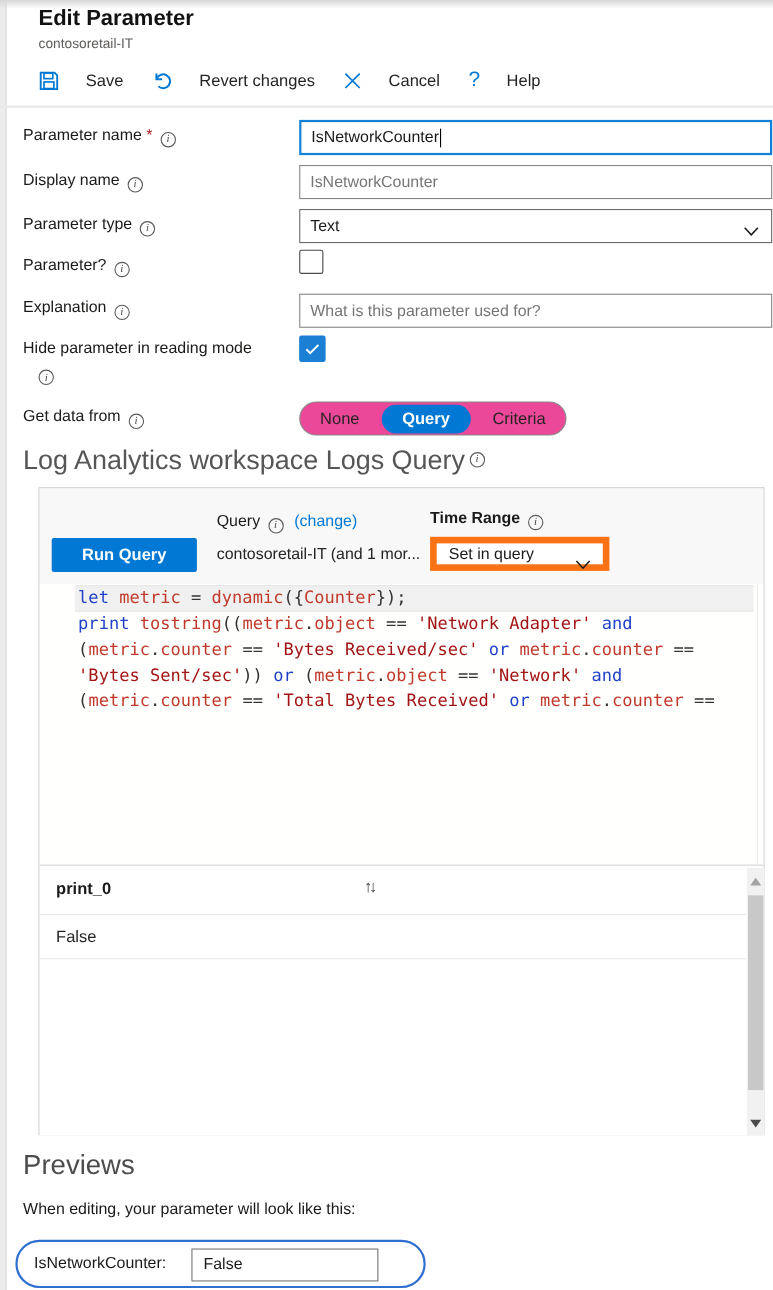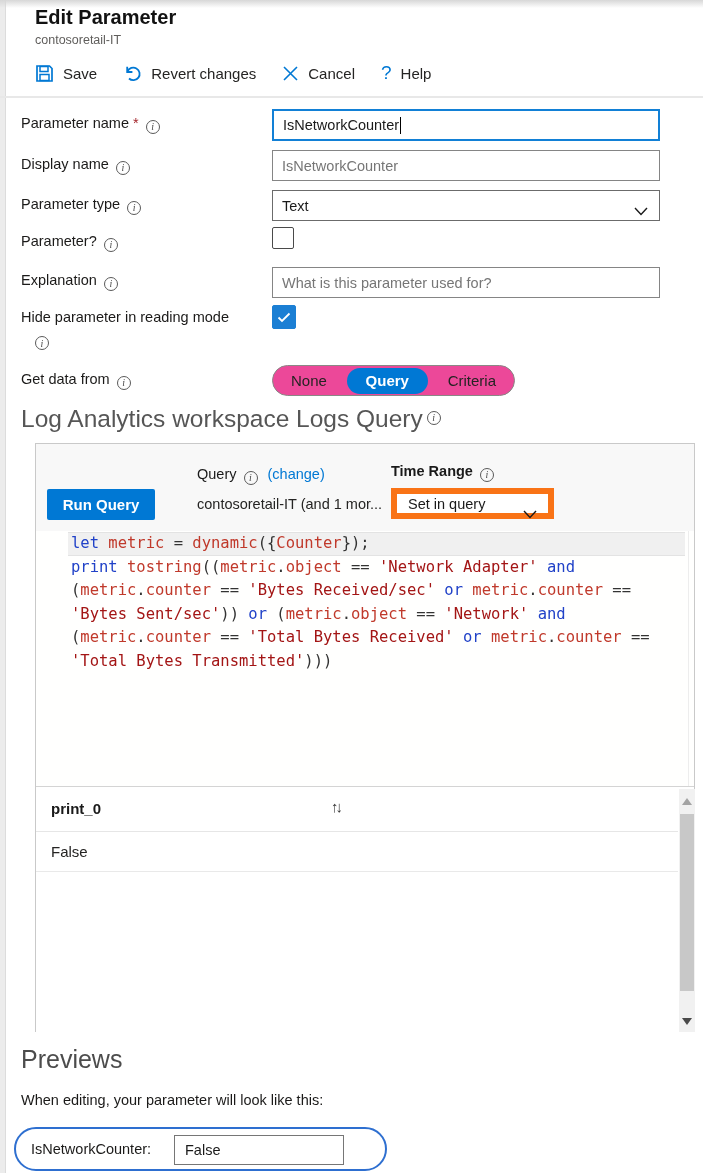--- a/index.html
+++ b/index.html
@@ -9,32 +9,32 @@
 
   .top-fade { position:absolute; left:0; top:0; width:703px; height:8px;
               background:linear-gradient(#d7d7d7, rgba(255,255,255,0)); z-index:5; }
   .left-strip { position:absolute; left:0; top:0; width:6px; height:1173px;
                 background:#ececec; border-right:1px solid #dcdcdc; }
 
   
   .title { position:absolute; left:35px; top:6px; font-size:20px; font-weight:700; color:#121212; }
   .subtitle { position:absolute; left:35px; top:33px; font-size:12.5px; color:#5f5d5b; }
   .toolbar { position:absolute; left:35px; top:62px; display:flex; align-items:center; gap:26px; }
-  .tb-btn { display:flex; align-items:center; gap:9px; font-size:15px; color:#252423; cursor:pointer; }
+  .tb-btn { display:flex; align-items:center; gap:24px; font-size:15px; color:#252423; cursor:pointer; }
   .tb-btn svg { display:block; }
   .help-q { color:#0078d4; font-size:19px; font-weight:400; }
   .toolbar-divider { position:absolute; left:0; top:96px; width:703px; height:2px; background:#e8e8e8; }
 
   
   .row-label { position:absolute; left:21px; font-size:14.5px; color:#1b1a19; white-space:nowrap; }
   .req-star { color:#a4262c; margin-left:4px; }
   .info { display:inline-flex; width:14px; height:14px; border:1px solid #5a5a5a; border-radius:50%;
           color:#4a4a4a; font:italic 10px/11px "Liberation Serif",serif; align-items:center;
           justify-content:center; margin-left:7px; vertical-align:-2px; }
-  .fake-input { position:absolute; left:272px; width:388px; height:31px; background:#fff;
+  .fake-input { position:absolute; left:272px; width:430px; height:31px; background:#fff;
                 border:1px solid #858585; display:flex; align-items:center; padding:0 9px;
                 font-size:14.5px; color:#1a1a1a; }
   .fake-input.focused { border:2px solid #1280d6; }
   .placeholder { color:#767676; }
   .caret { display:inline-block; width:1px; height:17px; background:#000; margin-left:1px; }
   .chev { position:absolute; right:11px; top:12px; }
   .checkbox { position:absolute; left:272px; width:22px; height:22px; border:1px solid #4a4a4a;
               border-radius:2px; background:#fff; }
   .checkbox.checked { width:24px; height:24px; background:#1b7fd4; border:1px solid #1b7fd4;
                       display:flex; align-items:center; justify-content:center; }
@@ -48,21 +48,21 @@
   
   .section-heading { position:absolute; left:21px; font-weight:300; color:#565656; }
   .lh1 { top:405px; font-size:24.5px; }
   .lh2 { top:1045px; font-size:25px; color:#4c4c4c; }
   .section-heading .info { margin-left:4px; vertical-align:6px; }
 
   
   .qpanel { position:absolute; left:35px; top:443px; width:660px; height:589px;
             border:1px solid #c9c9c9; background:#fff; }
   .qhead { position:absolute; left:0; top:0; width:658px; height:87px; background:#f8f8f8; }
-  .run-btn { position:absolute; left:11px; top:45px; width:108px; height:31px; background:#0078d4;
+  .run-btn { position:absolute; left:11px; top:45px; width:132px; height:31px; background:#0078d4;
              color:#fff; font-size:15px; font-weight:700; border:none; display:flex;
              align-items:center; justify-content:center; cursor:pointer; border-radius:2px; }
   .qlabel { position:absolute; left:161px; top:22px; font-size:14.5px; color:#1a1a1a; }
   .qlabel .change { color:#0078d4; margin-left:10px; cursor:pointer;text-align:center; }
   .qsource { position:absolute; left:161px; top:52px; font-size:14.5px; color:#252423; }
   .trlabel { position:absolute; left:355px; top:19px; font-size:14.5px; font-weight:700; color:#1a1a1a; }
   .trdrop { position:absolute; left:355px; top:44px; width:163px; height:31px; background:#fff;
             border:6px solid #f97316; display:flex; align-items:center; padding:0 11px;
             font-size:14.5px; }
   .trdrop .chev { top:12px; }
@@ -233,21 +233,20 @@
         </span>
       </div>
     </div>
 
     <div class="code-area">
         <div class="code-line current"><span class="tok-kw">let</span><span class="tok-p"> </span><span class="tok-id">metric</span><span class="tok-p"> = </span><span class="tok-id">dynamic</span><span class="tok-p">({</span><span class="tok-id">Counter</span><span class="tok-p">});</span></div>
         <div class="code-line"><span class="tok-kw">print</span><span class="tok-p"> </span><span class="tok-id">tostring</span><span class="tok-p">((</span><span class="tok-id">metric</span><span class="tok-p">.</span><span class="tok-id">object</span><span class="tok-p"> == </span><span class="tok-str">'Network Adapter'</span><span class="tok-p"> </span><span class="tok-kw">and</span></div>
         <div class="code-line"><span class="tok-p">(</span><span class="tok-id">metric</span><span class="tok-p">.</span><span class="tok-id">counter</span><span class="tok-p"> == </span><span class="tok-str">'Bytes Received/sec'</span><span class="tok-p"> </span><span class="tok-kw">or</span><span class="tok-p"> </span><span class="tok-id">metric</span><span class="tok-p">.</span><span class="tok-id">counter</span><span class="tok-p"> ==</span></div>
         <div class="code-line"><span class="tok-str">'Bytes Sent/sec'</span><span class="tok-p">)) </span><span class="tok-kw">or</span><span class="tok-p"> (</span><span class="tok-id">metric</span><span class="tok-p">.</span><span class="tok-id">object</span><span class="tok-p"> == </span><span class="tok-str">'Network'</span><span class="tok-p"> </span><span class="tok-kw">and</span></div>
         <div class="code-line"><span class="tok-p">(</span><span class="tok-id">metric</span><span class="tok-p">.</span><span class="tok-id">counter</span><span class="tok-p"> == </span><span class="tok-str">'Total Bytes Received'</span><span class="tok-p"> </span><span class="tok-kw">or</span><span class="tok-p"> </span><span class="tok-id">metric</span><span class="tok-p">.</span><span class="tok-id">counter</span><span class="tok-p"> ==</span></div>
-        <div class="code-line"><span class="tok-str">'Total Bytes Transmitted'</span><span class="tok-p">)))</span></div>
       </div>
     <div class="code-edge"></div>
 
     <div class="grid">
       <div class="grid-head">
         <span class="col-name">print_0</span>
         <span class="sort-ico">↑↓</span>
       </div>
       <div class="grid-rows">
           <div class="grid-row">False</div>

